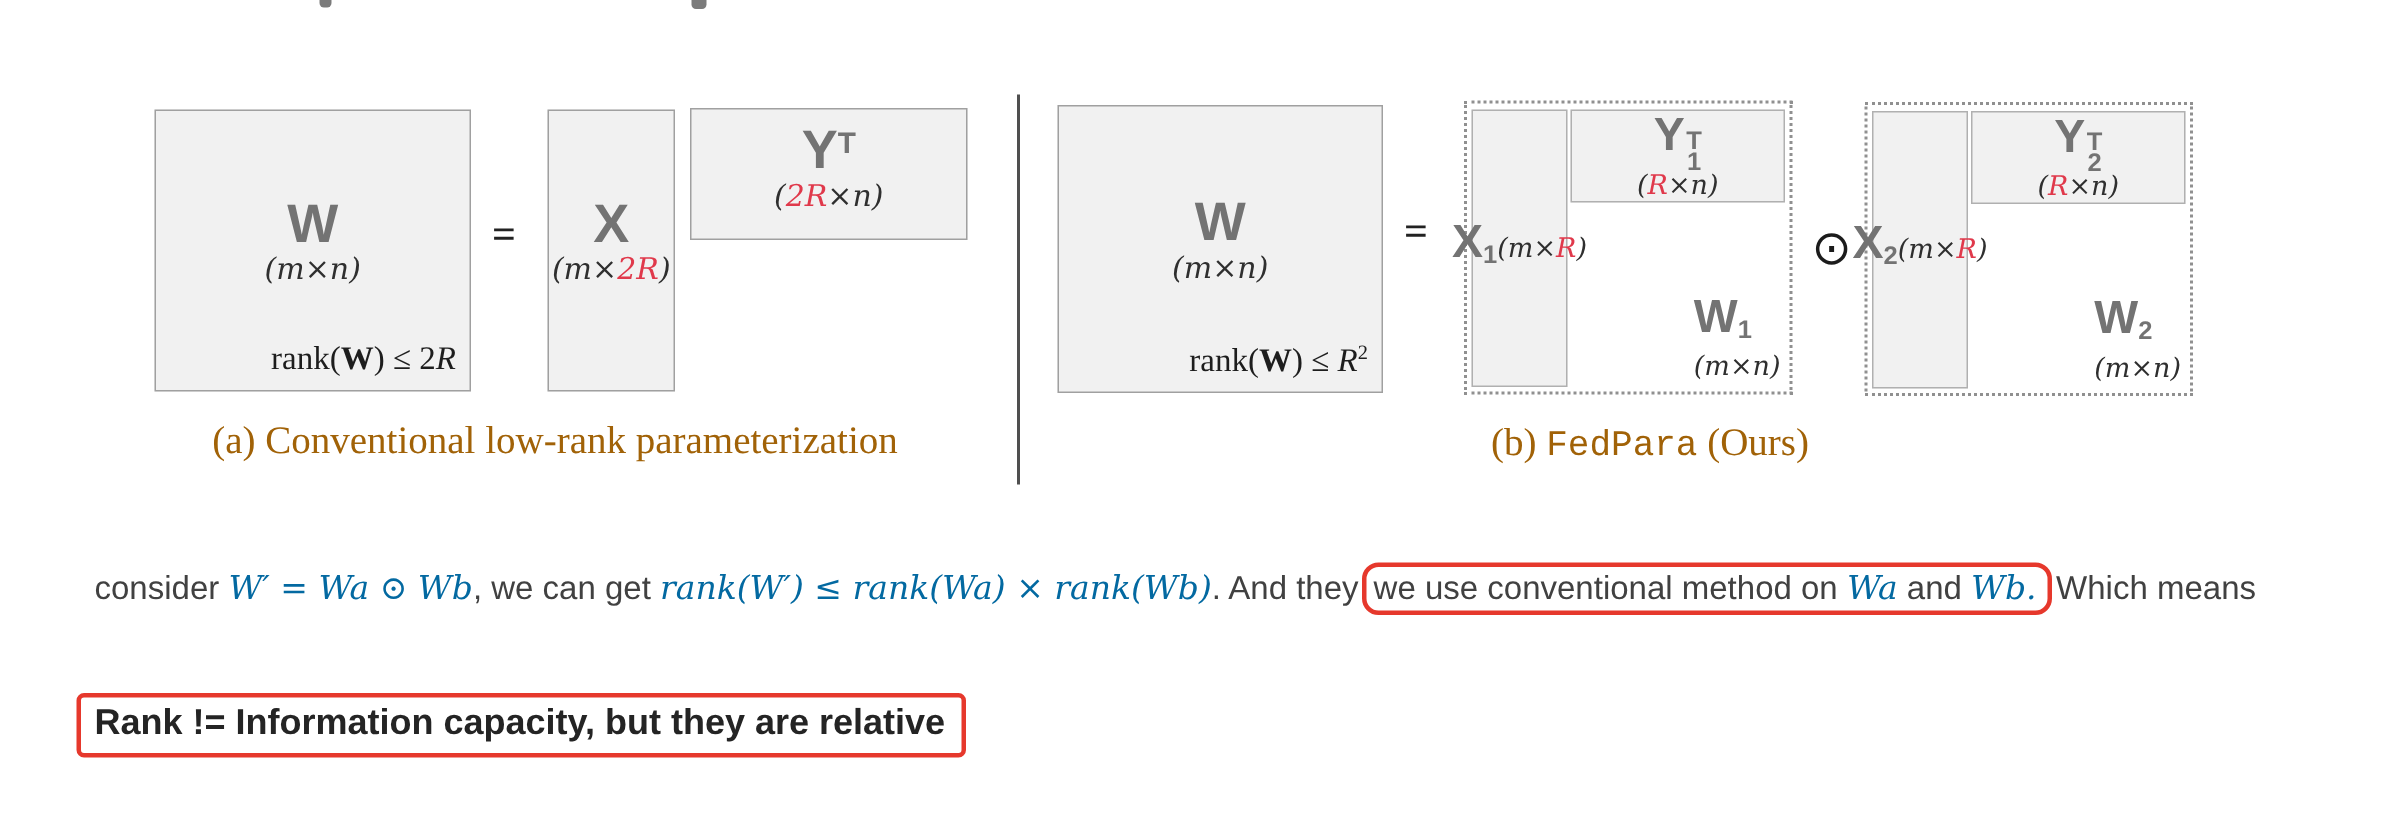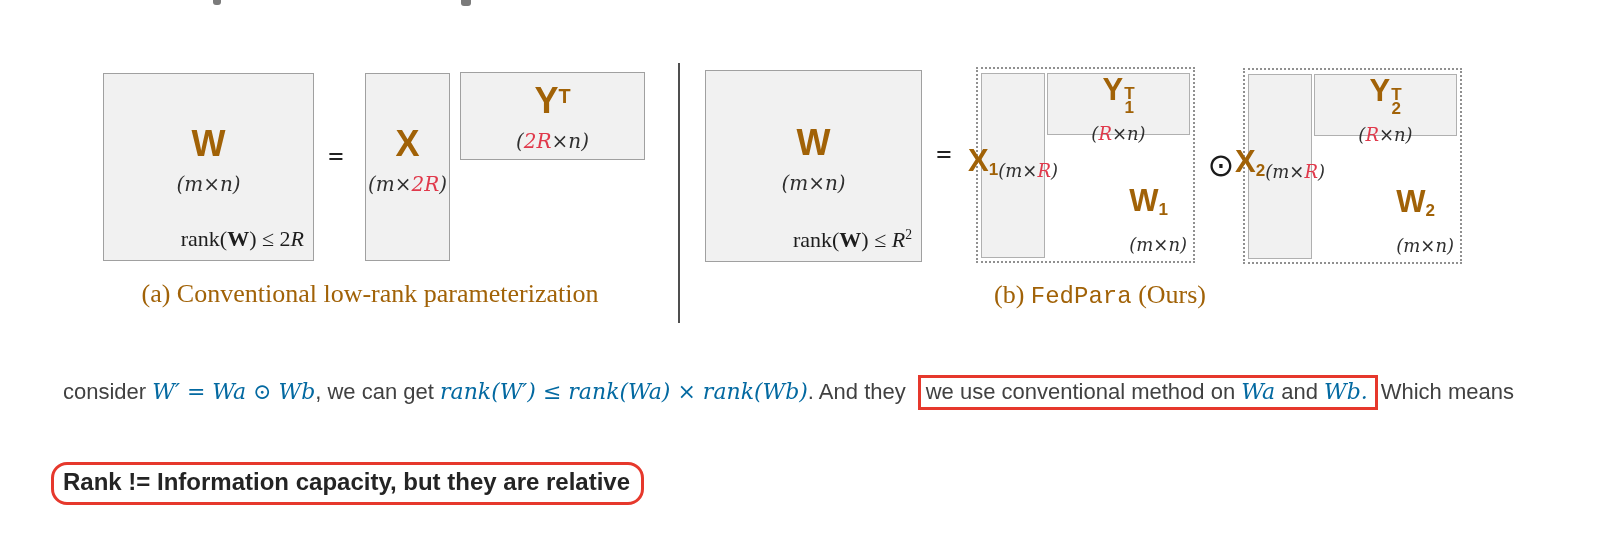--- a/index.html
+++ b/index.html
@@ -9,25 +9,25 @@
   
   .remnant{position:absolute;top:0;background:#5a5a5a;opacity:.8;border-radius:0 0 3px 3px;}
   .r1{left:213px;width:8px;height:5px;}
   .r2{left:461px;width:10px;height:6px;}
 
   
   .mbox{position:absolute;background:#f1f1f1;border:1.5px solid #a0a0a0;box-sizing:border-box;}
   .mcenter{position:absolute;left:0;right:0;top:0;bottom:0;display:flex;flex-direction:column;
            align-items:center;justify-content:center;transform:translateY(-6px);text-align:center;}
   .mtop{justify-content:flex-start;padding-top:5px;transform:none;}
-  .mlabel{font-family:"Liberation Sans",sans-serif;font-weight:700;font-size:36px;line-height:36px;color:#a16207;}
+  .mlabel{font-family:"Liberation Sans",sans-serif;font-weight:700;font-size:36px;line-height:36px;color:#737373;}
   .mlabel sup{font-size:0.55em;vertical-align:0.5em;font-weight:700;}
   .mlabel sub{font-size:0.55em;vertical-align:-0.25em;font-weight:700;}
   .sm{font-size:31px;line-height:30px;}
-  .mdims{font-family:"DejaVu Serif",serif;font-style:italic;font-size:20px;line-height:24px;color:#2f2f2f;margin-top:10px;}
+  .mdims{font-family:"DejaVu Serif",serif;font-style:italic;font-size:20px;line-height:24px;color:#2f2f2f;margin-top:0;}
   .mdims.smd{font-size:18px;line-height:19px;}
   .mred{color:var(--math-red,#e0394b);}
   .rankline{position:absolute;right:9px;bottom:8px;font-family:"Liberation Serif",serif;
             font-size:22px;color:#1d1d1d;font-style:normal;}
   .rankline b{font-weight:700;}
   .rankline i{font-style:italic;}
   .rankline sup{font-size:0.62em;}
   .eq{position:absolute;font-family:"Liberation Serif",serif;font-weight:700;font-size:28px;color:#222;text-align:center;}
   .caption{position:absolute;font-family:"Liberation Serif",serif;font-size:26px;color:#a16207;text-align:center;}
   .caption .code{font-family:"Liberation Mono",monospace;font-size:24px;}
@@ -43,24 +43,24 @@
   .stack{display:inline-flex;flex-direction:column;line-height:0.8;font-size:0.55em;
          vertical-align:0.05em;margin-left:1px;font-weight:700;}
 
   
   .had{font-size:32px;font-weight:400;font-family:"DejaVu Sans",sans-serif;color:#1b1b1b;}
 
   
   .para{position:absolute;left:63px;font-size:22px;line-height:34px;color:#414141;
         font-family:"Liberation Sans",sans-serif;white-space:nowrap;}
   .pmath{font-family:"DejaVu Serif",serif;font-style:italic;color:#0369a1;}
-  .redbox{border:3px solid var(--annotation-red,#e6382c);border-radius:0;
-          padding:1px 7px 3px 5px;margin:0 3px 0 12px;}
+  .redbox{border:3px solid var(--annotation-red,#e6382c);border-radius:11px;
+          padding:1px 7px 3px 5px;margin:0 3px 0 2px;}
   .notebox{position:absolute;left:51px;top:462px;border:3px solid var(--annotation-red,#e6382c);
-           border-radius:16px;padding:3px 11px 6px 9px;font-weight:700;font-size:24px;
+           border-radius:5px;padding:3px 11px 6px 9px;font-weight:700;font-size:24px;
            color:#242424;font-family:"Liberation Sans",sans-serif;white-space:nowrap;}
 
   
   #a-w{left:103px;top:73px;width:211px;height:188px;}
   #a-eq{left:318px;top:141px;width:36px;}
   #a-x{left:365px;top:73px;width:85px;height:188px;}
   #a-y{left:460px;top:72px;width:185px;height:88px;}
   #cap-a{left:90px;top:279px;width:560px;}
   #b-w{left:705px;top:70px;width:217px;height:192px;}
   #b-eq{left:926px;top:139px;width:36px;}

